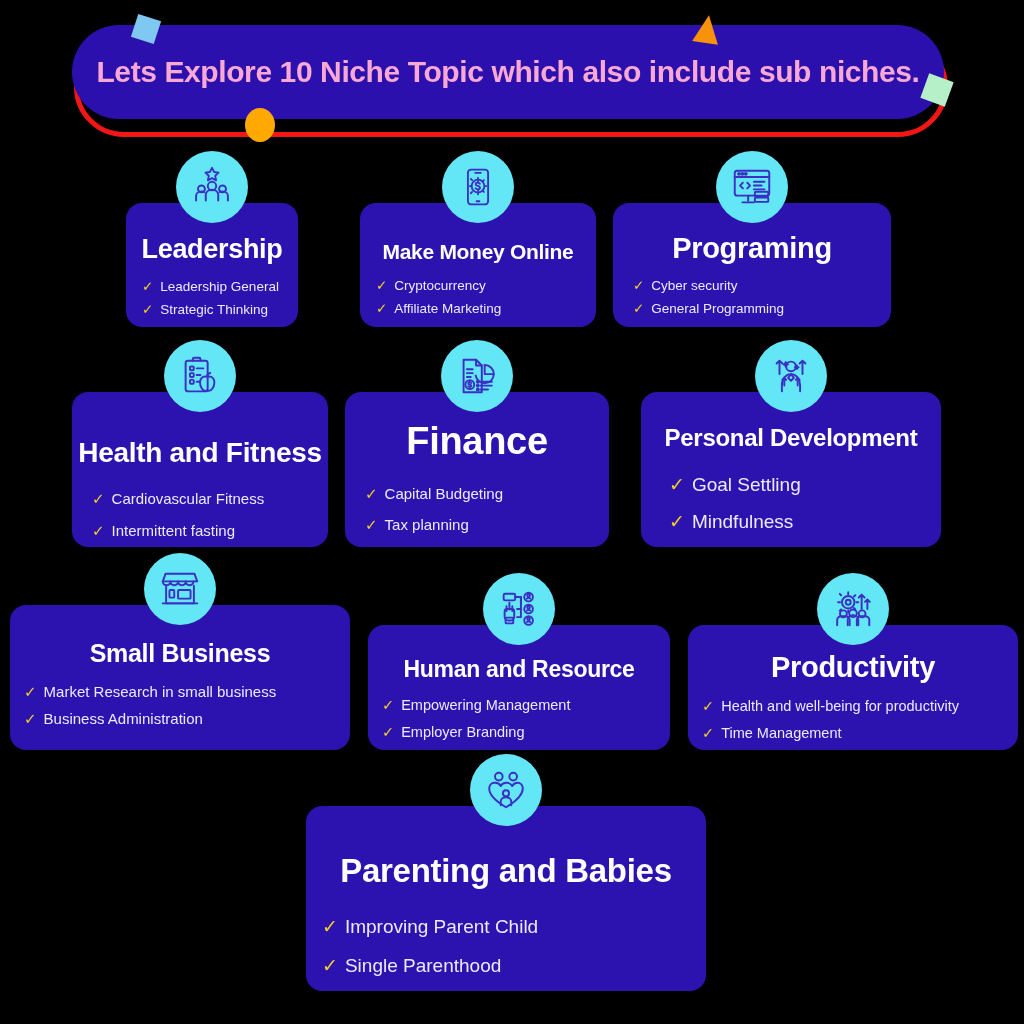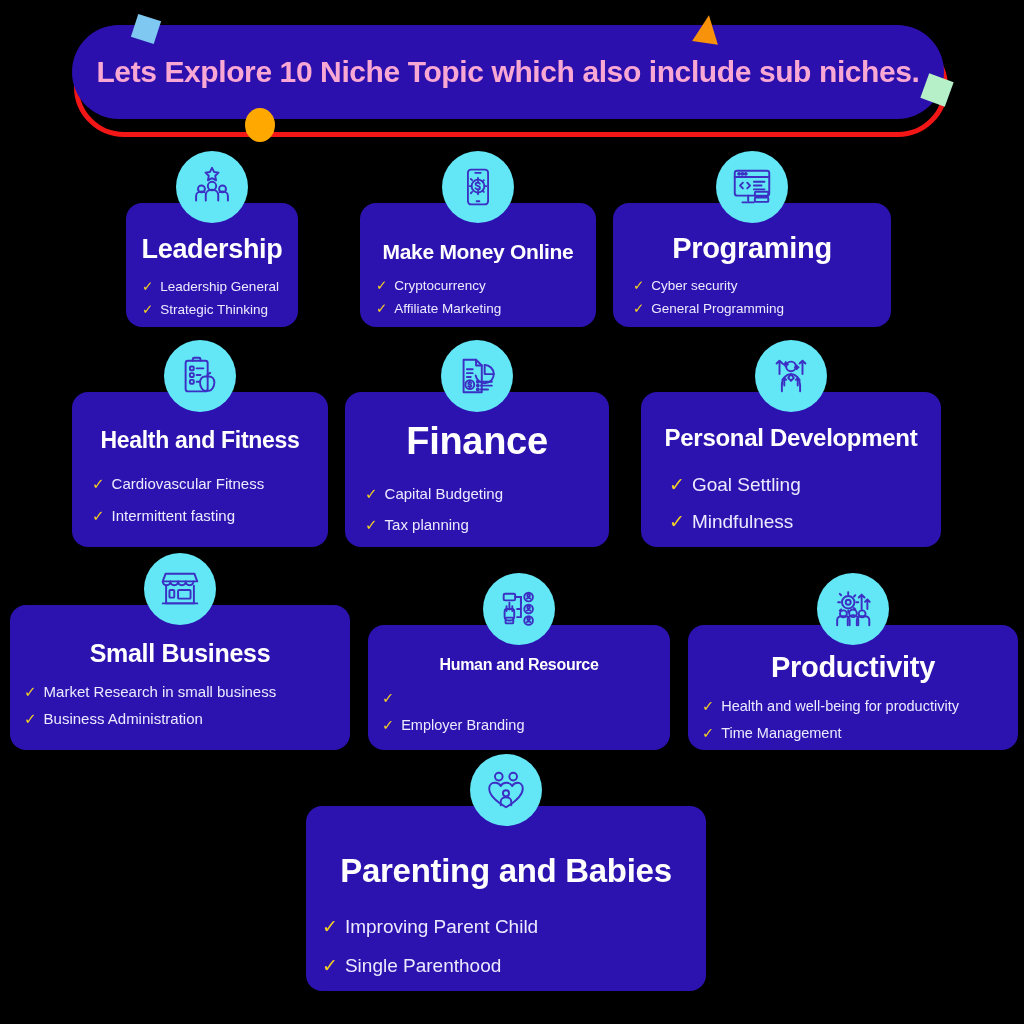--- a/index.html
+++ b/index.html
@@ -153,21 +153,21 @@
         <rect x="9" y="8" width="23" height="32" rx="2.5"></rect>
         <path d="M16.5 8V6.5A1.5 1.5 0 0 1 18 5h5a1.5 1.5 0 0 1 1.5 1.5V8"></path>
         <rect x="13.5" y="14" width="4" height="4" rx="1"></rect>
         <rect x="13.5" y="21" width="4" height="4" rx="1"></rect>
         <rect x="13.5" y="28" width="4" height="4" rx="1"></rect>
         <path d="M20.5 16h7M20.5 23h4M20.5 30h3"></path>
         <path d="M33.5 24.5c3.2 0 5.5 2.7 5.5 6.4 0 4.4-3 8.6-5.5 8.6-.8 0-1.4-.3-2.1-.3s-1.3.3-2.1.3c-2.5 0-5.3-4.2-5.3-8.6 0-3.7 2.3-6.4 5.3-6.4.9 0 1.6.3 2.1.3.6 0 1.3-.3 2.1-.3z"></path>
         <path d="M31.4 24.2c.2-1.8 1.6-3.2 3.3-3.4"></path>
       </svg>
     </div>
-    <div class="card-title" style="font-size:23px;margin-top:36px;">Health and Fitness</div>
+    <div class="card-title" style="font-size:28px;margin-top:46px;">Health and Fitness</div>
     <ul class="bullets" style="margin-top:16px;padding-left:20px;font-size:15px;line-height:32px;">
       <li>
           <span class="tick">✓</span>
           <span>Cardiovascular Fitness</span>
         </li>
       <li>
           <span class="tick">✓</span>
           <span>Intermittent fasting</span>
         </li>
     </ul>
@@ -264,24 +264,25 @@
         <circle cx="34" cy="36" r="4.5"></circle>
         <path d="M32.2 13.2a2.4 2.4 0 0 1 3.6 0M32.2 25.7a2.4 2.4 0 0 1 3.6 0M32.2 37.7a2.4 2.4 0 0 1 3.6 0"></path>
         <circle cx="34" cy="9.8" r="1.4"></circle>
           <circle cx="34" cy="22.3" r="1.4"></circle>
           <circle cx="34" cy="34.3" r="1.4"></circle>
         <path d="M14 17.5v7M11 21v5M17 21v5"></path>
         <path d="M9 26.5c0-1.4 1.1-2.5 2.5-2.5h5c1.4 0 2.5 1.1 2.5 2.5v5.5c0 2.2-1.8 4-4 4h-2c-2.2 0-4-1.8-4-4z"></path>
         <rect x="10" y="33" width="8" height="6" rx="1"></rect>
       </svg>
     </div>
-    <div class="card-title" style="font-size:16px;margin-top:32px;">Human and Resource</div>
+    <div class="card-title" style="font-size:23px;margin-top:32px;">Human and Resource</div>
     <ul class="bullets" style="margin-top:11px;padding-left:14px;font-size:14.5px;line-height:27px;">
       <li>
           <span class="tick">✓</span>
+          <span>Empowering Management</span>
         </li>
       <li>
           <span class="tick">✓</span>
           <span>Employer Branding</span>
         </li>
     </ul>
   </div>
 
   <div class="card" style="left:688px;top:625px;width:330px;height:125px;">
     <div class="badge">

